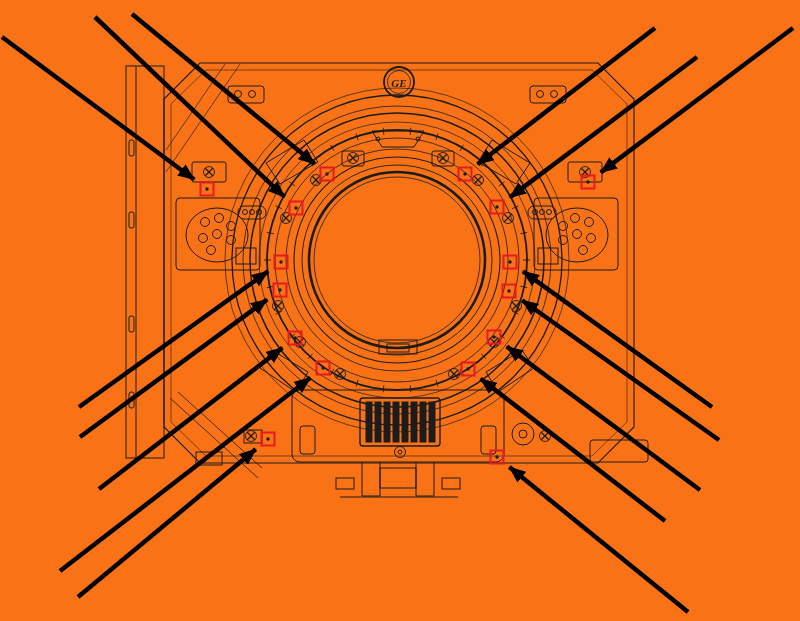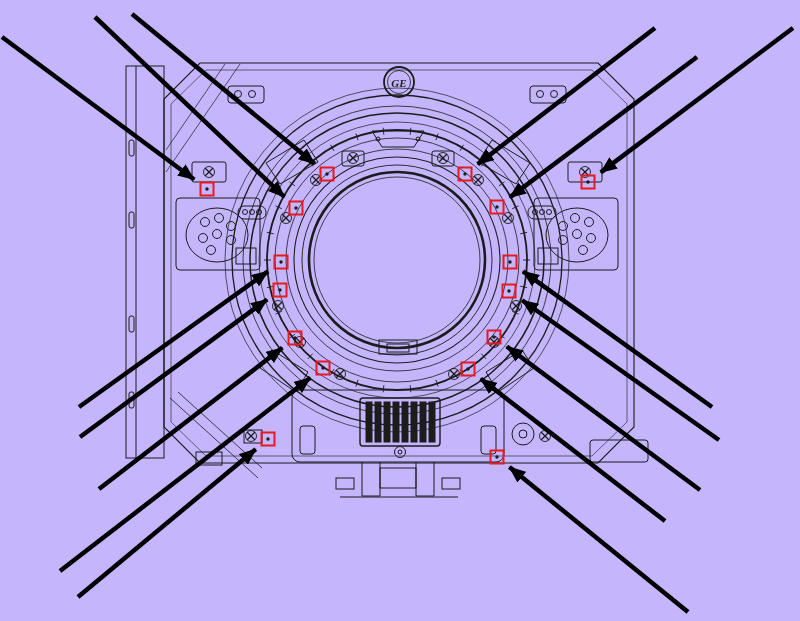--- a/index.html
+++ b/index.html
@@ -1,20 +1,20 @@
 <!DOCTYPE html>
 <html><head>
 <meta charset="utf-8">
 <style>
   html, body { margin: 0; padding: 0; background: #ffffff; }
   .stage {
     position: relative;
     width: 800px;
     height: 621px;
-    background: #c4b5fd;
+    background: #f97316;
     font-family: "Liberation Sans", sans-serif;
     overflow: hidden;
   }
   svg text {
     font-family: "Liberation Serif", serif;
     font-style: italic;
     font-weight: bold;
     fill: #1c1c1c;
   }
 </style>

